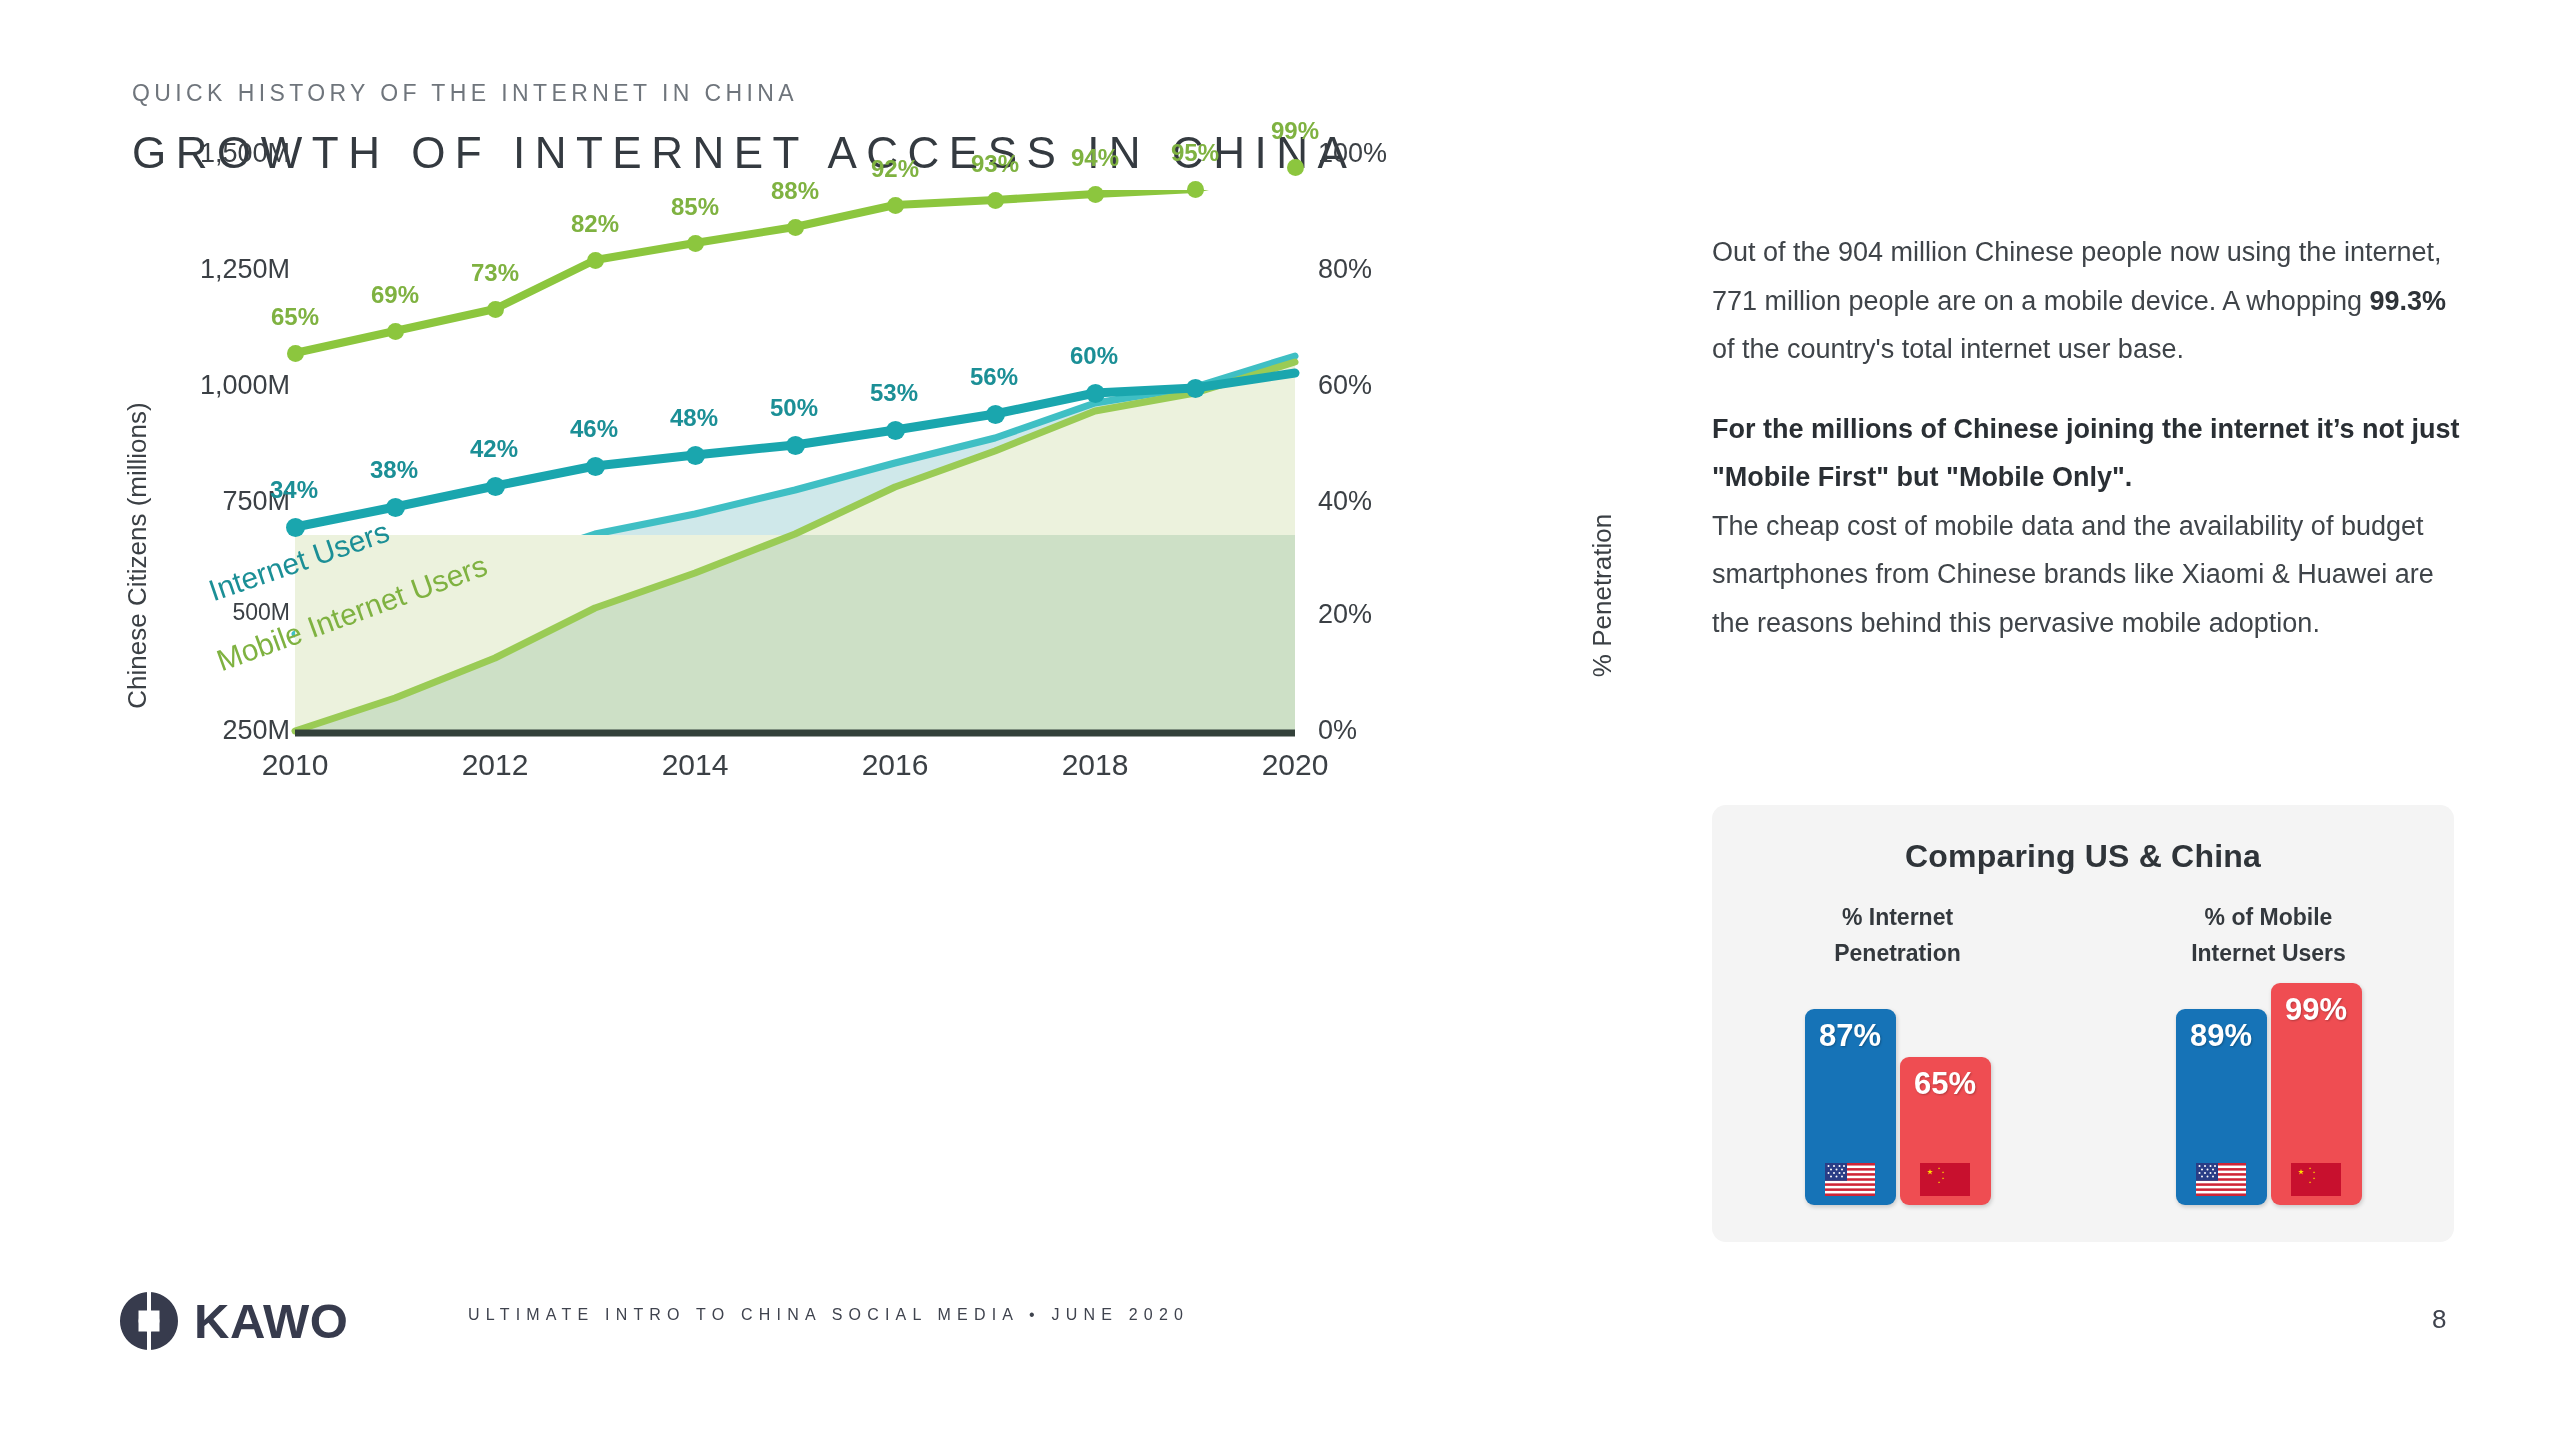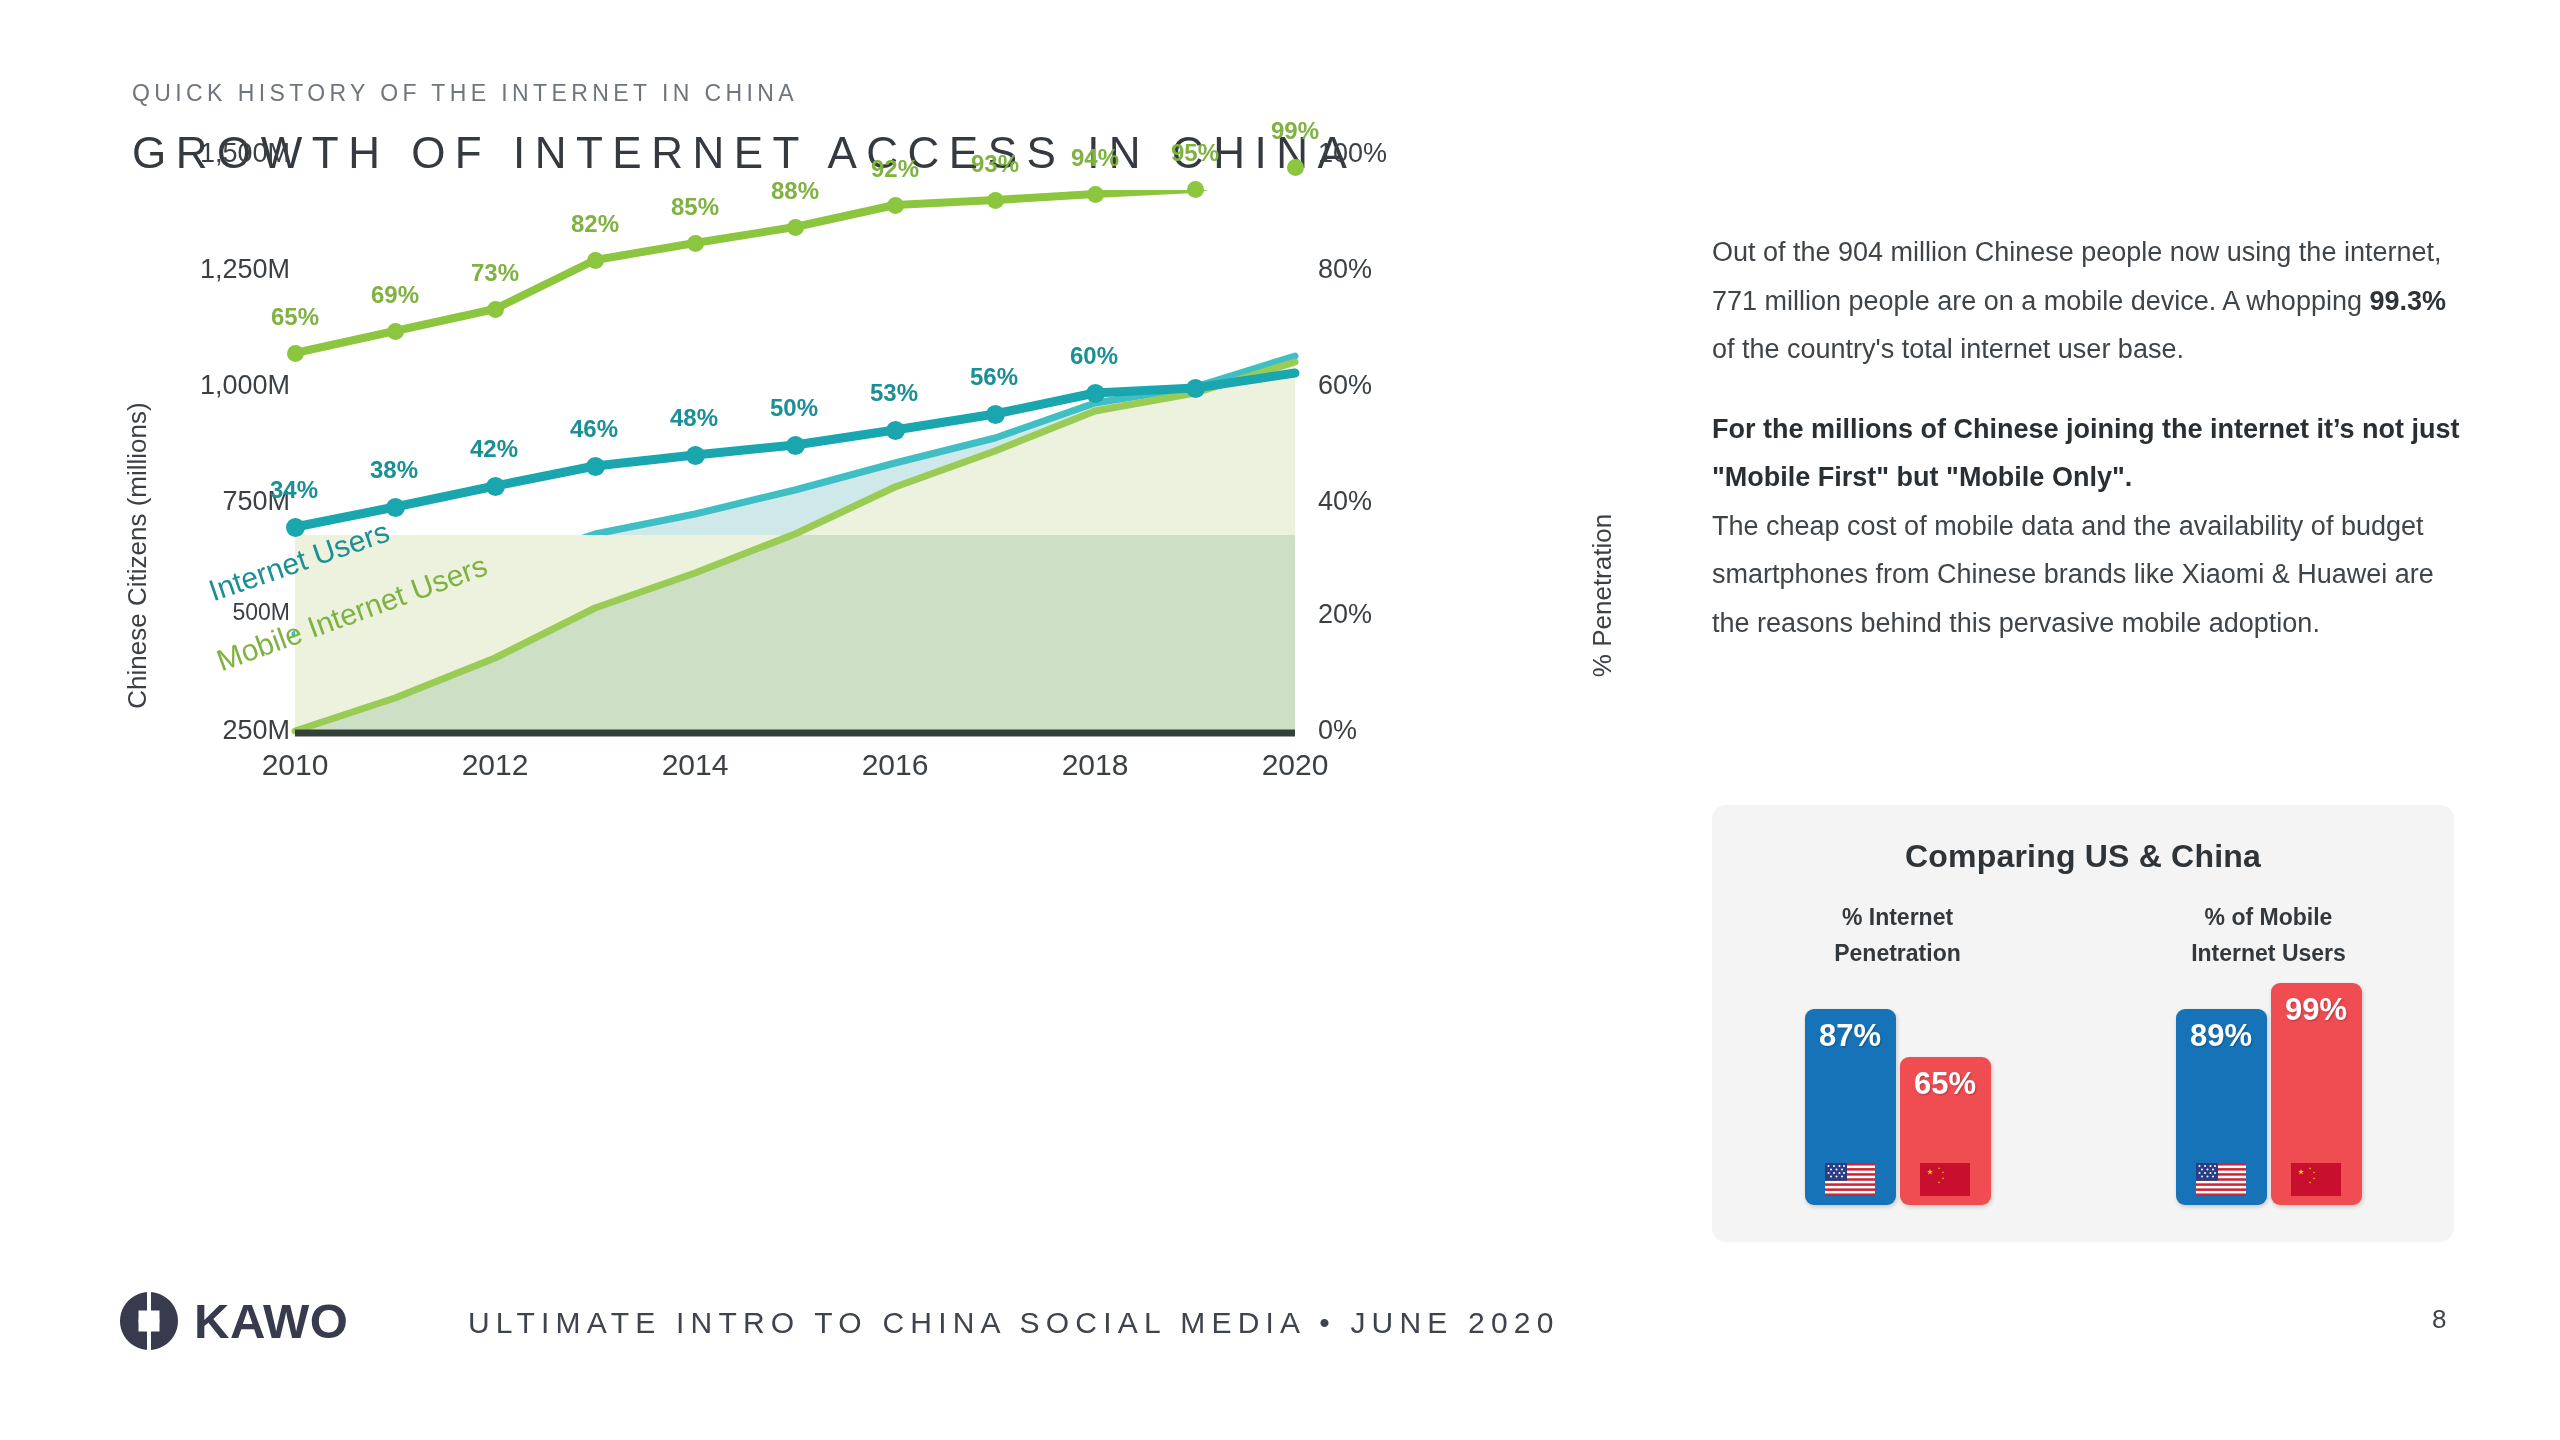--- a/index.html
+++ b/index.html
@@ -127,21 +127,21 @@
   #logo-block {
     position: absolute; left: 118px; top: 0;
     display: flex; align-items: center; gap: 14px;
   }
   #logo-word {
     font-size: 49px; font-weight: bold;
     letter-spacing: .5px; color: #373b4d;
   }
   #footer-caption {
     position: absolute; left: 468px; top: 16px;
-    font-size: 30px; letter-spacing: 6.2px;
+    font-size: 16px; letter-spacing: 6.2px;
     color: #3f434e; white-space: nowrap;
   }
   #page-number {
     position: absolute; left: 2432px; top: 14px;
     font-size: 26px; color: #3f434e;
   }
 </style>
 </head>
 <body>
 

